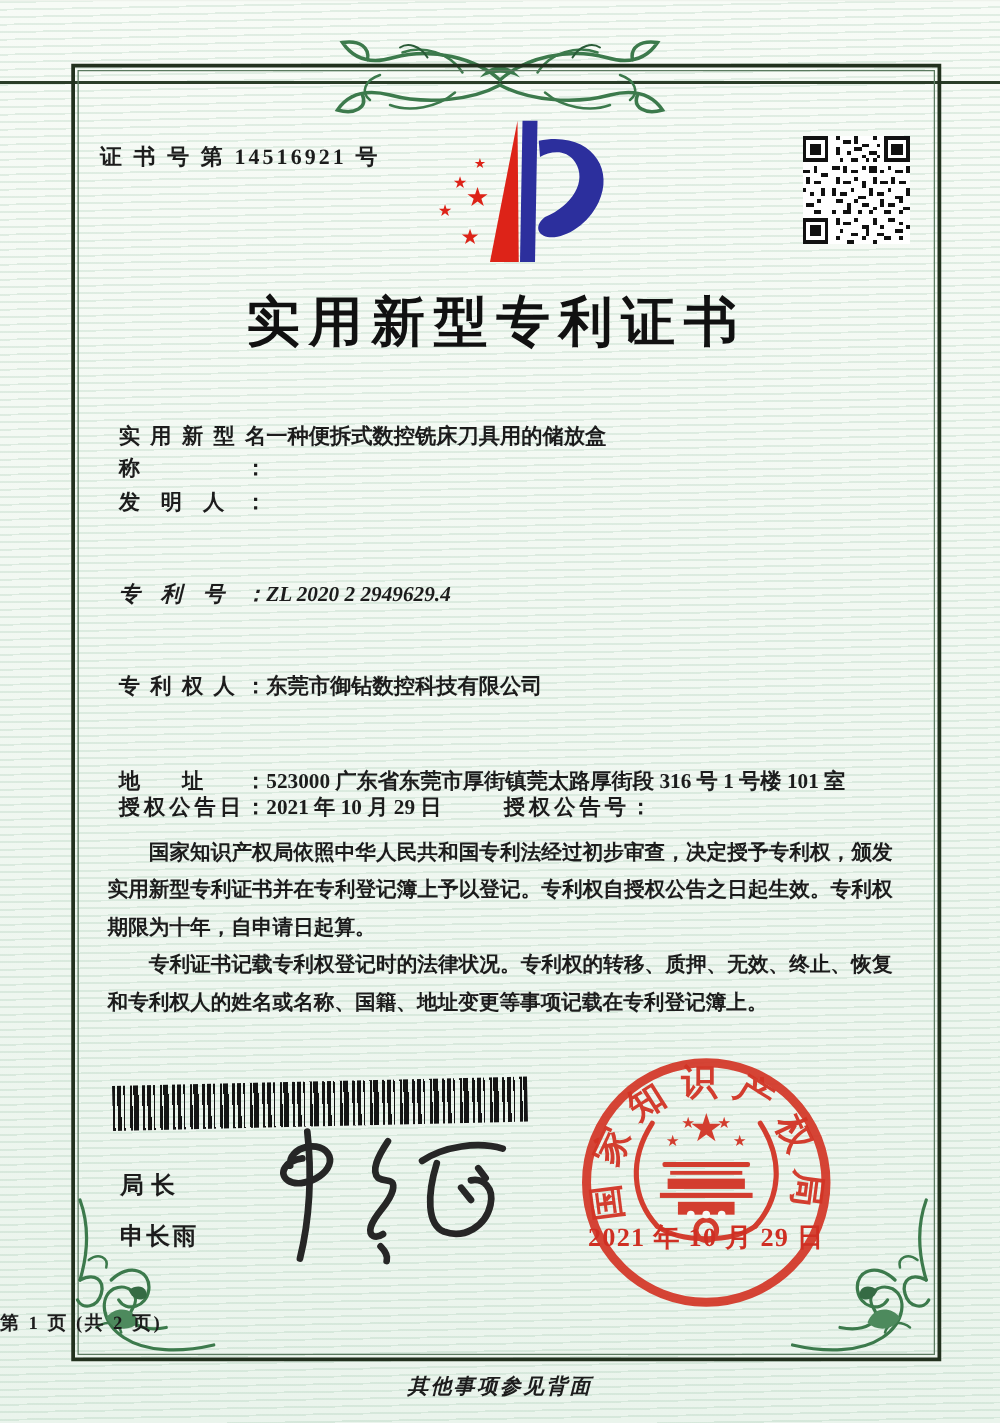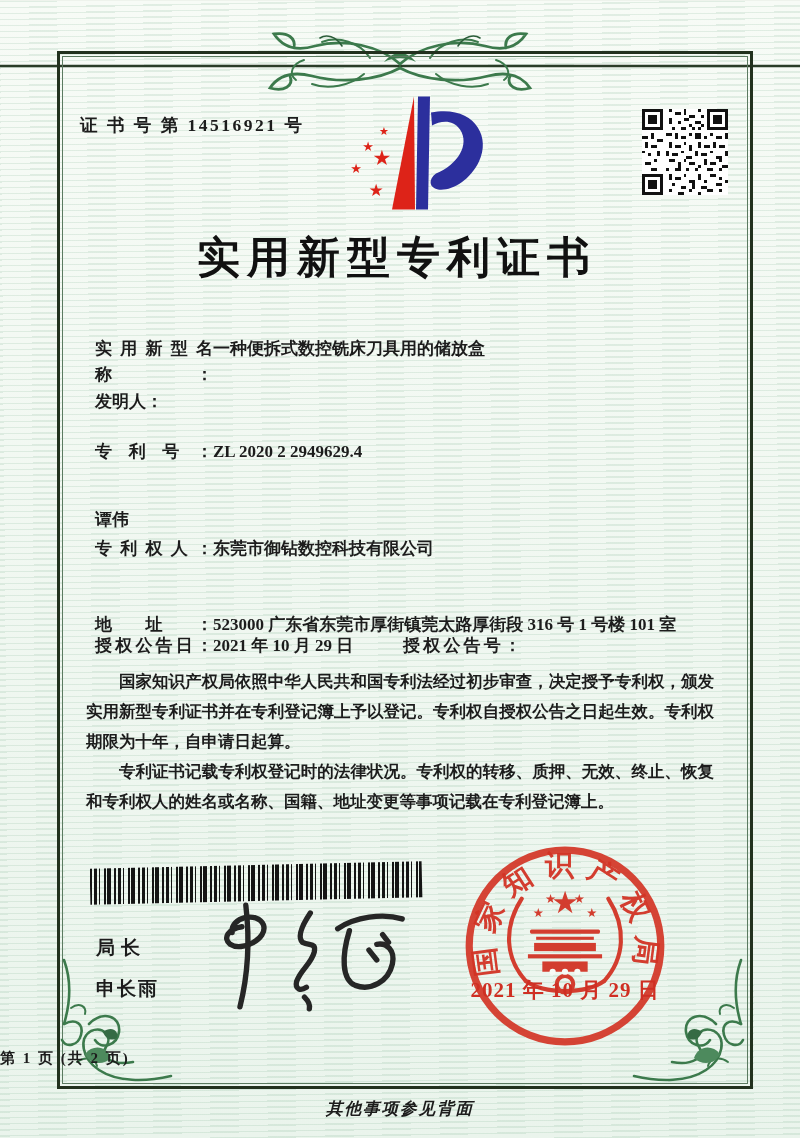--- a/index.html
+++ b/index.html
@@ -25,21 +25,21 @@
   .logo{position:absolute;left:332px;top:90px;width:160px;height:128px;}
   .qr{position:absolute;left:642px;top:106px;width:86px;height:90px;}
   .title{position:absolute;left:0;right:13px;top:228px;margin:0;text-align:center;
     font-family:"Liberation Sans","DejaVu Sans",sans-serif;font-weight:bold;
     font-size:43px;letter-spacing:7px;text-indent:7px;color:#111;}
   
   .field-row{position:absolute;left:95px;width:620px;display:flex;align-items:flex-start;
     font-size:17px;line-height:1.55;}
   .field-label{flex:0 0 118px;text-align:justify;text-align-last:justify;font-weight:600;}
   .field-value{flex:1;font-weight:600;}
-  .row-0{top:335px;} .row-1{top:388px;flex-direction:column;} .row-2{top:438px;} .row-3{top:486px;}
+  .row-0{top:335px;} .row-1{top:388px;} .row-2{top:462px;font-style:italic;} .row-3{top:486px;}
   .row-4{top:535px;} .row-5{top:611px;} .row-6{top:632px;width:300px;}
   .row-7{top:632px;left:403px;width:330px;gap:24px;}
   
   .body-text{position:absolute;left:86px;top:666px;width:628px;font-size:16.5px;
     line-height:1.82;text-align:justify;font-weight:700;}
   .body-text p{margin:0;text-indent:2em;}
   
   .barcode{position:absolute;left:90px;top:864px;width:332px;height:36px;transform:rotate(-1.3deg);
     background:repeating-linear-gradient(90deg,
       #141414 0 2px, transparent 2px 4px,
@@ -231,21 +231,20 @@
   </svg>
 
   <h1 class="title">实用新型专利证书</h1>
 
   <div class="field-row row-0">
     <span class="field-label">实用新型名称：</span>
     <span class="field-value">一种便拆式数控铣床刀具用的储放盒</span>
   </div>
   <div class="field-row row-1">
     <span class="field-label">发明人：</span>
-    <span class="field-value">谭伟</span>
   </div>
   <div class="field-row row-2">
     <span class="field-label">专利号：</span>
     <span class="field-value">ZL 2020 2 2949629.4</span>
   </div>
   <div class="field-row row-4">
     <span class="field-label">专利权人：</span>
     <span class="field-value">东莞市御钻数控科技有限公司</span>
   </div>
   <div class="field-row row-5">

